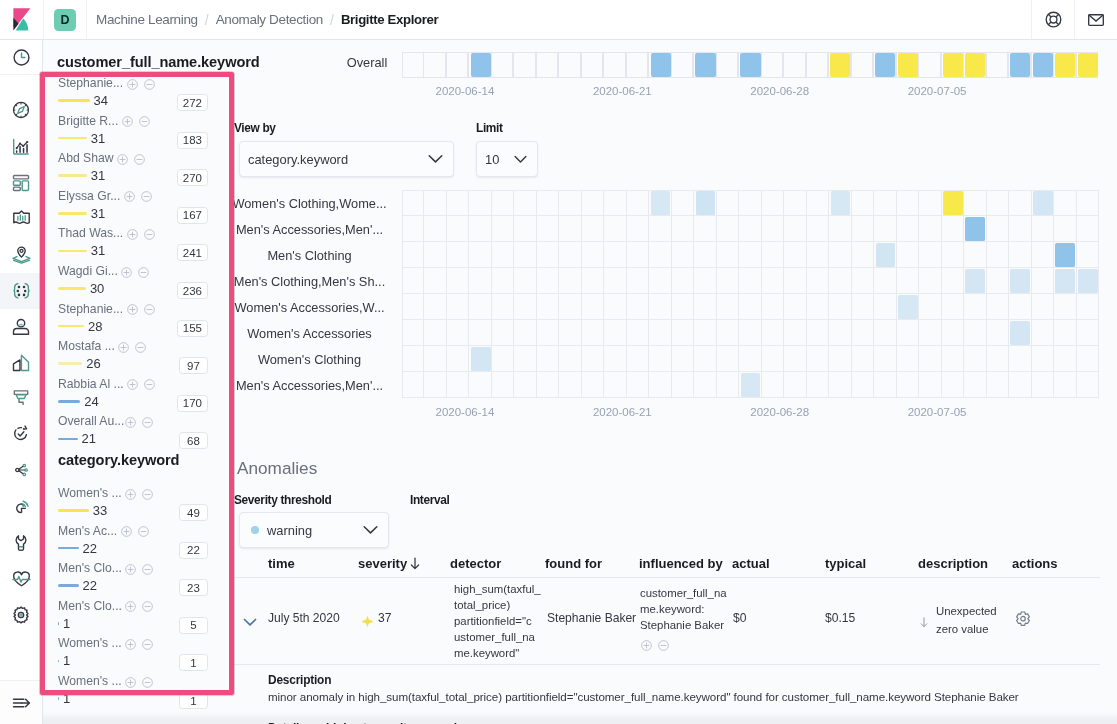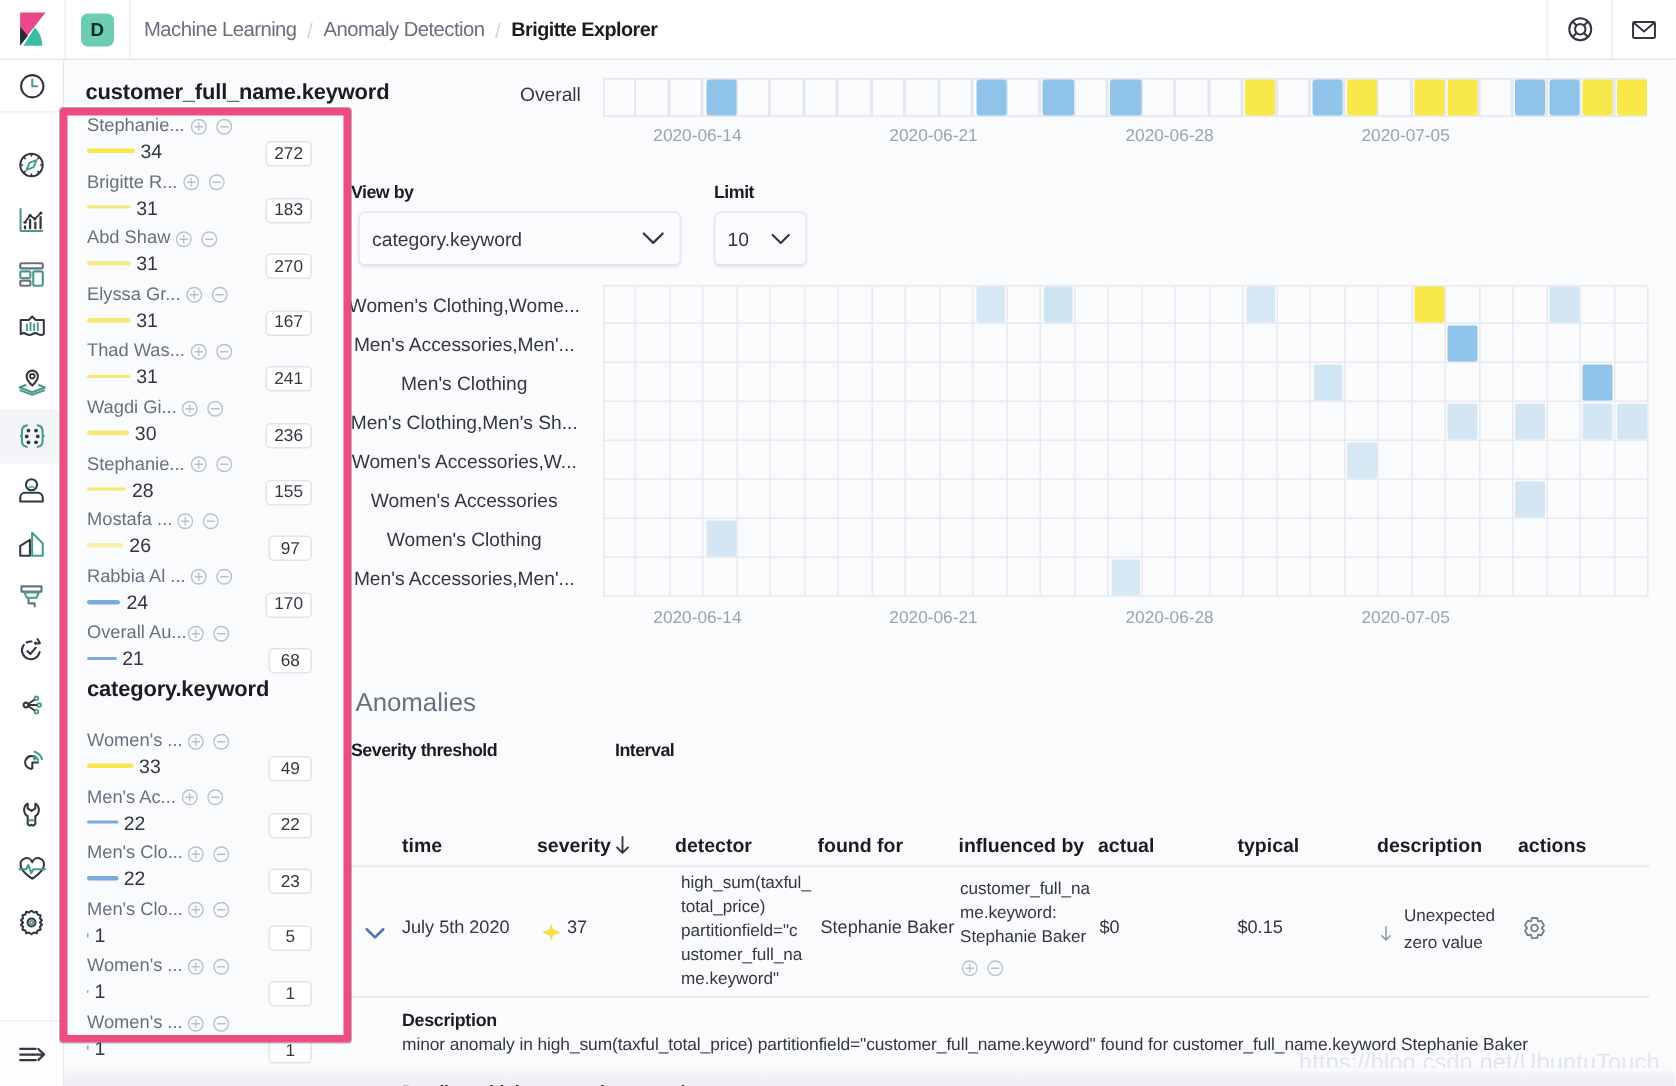--- a/index.html
+++ b/index.html
@@ -943,20 +943,29 @@
       </div>
     <div id="viewby-axis">
         <div class="axis-label" style="left: 376.955px; top: 366px; width: 90px; text-align: center;">2020-06-14</div>
         <div class="axis-label" style="left: 534.342px; top: 366px; width: 90px; text-align: center;">2020-06-21</div>
         <div class="axis-label" style="left: 691.729px; top: 366px; width: 90px; text-align: center;">2020-06-28</div>
         <div class="axis-label" style="left: 849.116px; top: 366px; width: 90px; text-align: center;">2020-07-05</div>
       </div>
 
     <div class="section-title" style="left:194px; top:418px;">Anomalies</div>
     <div class="form-label" style="left:191px; top:453px;">Severity threshold</div>
+    <div class="select" style="left:196px; top:472px; width:150px; height:36px; padding-left:27px;">
+      <span class="sev-dot"></span>
+      <span>warning</span>
+      <span class="chev">
+        <svg width="15" height="9" viewBox="0 0 15 9">
+            <path d="M1.2 1.2 L7.5 7.4 L13.8 1.2" fill="none" stroke="#343741" stroke-width="1.5" stroke-linecap="round" stroke-linejoin="round"></path>
+          </svg>
+      </span>
+    </div>
     <div class="form-label" style="left:367px; top:453px;">Interval</div>
 
     <div id="anomalies-table">
       <div class="hline" style="left:191px; top:537px; width:866px;"></div>
       <div class="th" style="left:225px; top:516px;">time</div>
       <div class="th" style="left:315px; top:516px;">severity</div>
       <span class="sort-ic" style="left:366px; top:517px;">
         <svg width="12" height="13" viewBox="0 0 12 13">
             <path d="M6 1 V11.2 M2.4 8 L6 11.6 L9.6 8" fill="none" stroke="#343741" stroke-width="1.25" stroke-linecap="round" stroke-linejoin="round"></path>
           </svg>
@@ -1023,17 +1032,16 @@
           <circle cx="8" cy="7.7" r="2.25" fill="none" stroke="#767d8a" stroke-width="1.2"></circle>
         </svg>
       </span>
 
       <div class="det-label" style="left:225px; top:633px;">Description</div>
       <div class="det-text" style="left:225px; top:650px;">minor anomaly in high_sum(taxful_total_price) partitionfield="customer_full_name.keyword" found for customer_full_name.keyword Stephanie Baker</div>
       <div class="det-label2" style="left:225px; top:681px; z-index:2;">Details on highest severity anomaly</div>
     </div>
 
     <div class="bottom-band"></div>
-    <div class="watermark" style="left:823px; top:660px;">https://blog.csdn.net/UbuntuTouch</div>
   </div>
 
   <div class="pinkrect" style="left:40px; top:72px; width:194px; height:623px;"></div>
 </div>
 
 </body></html>

